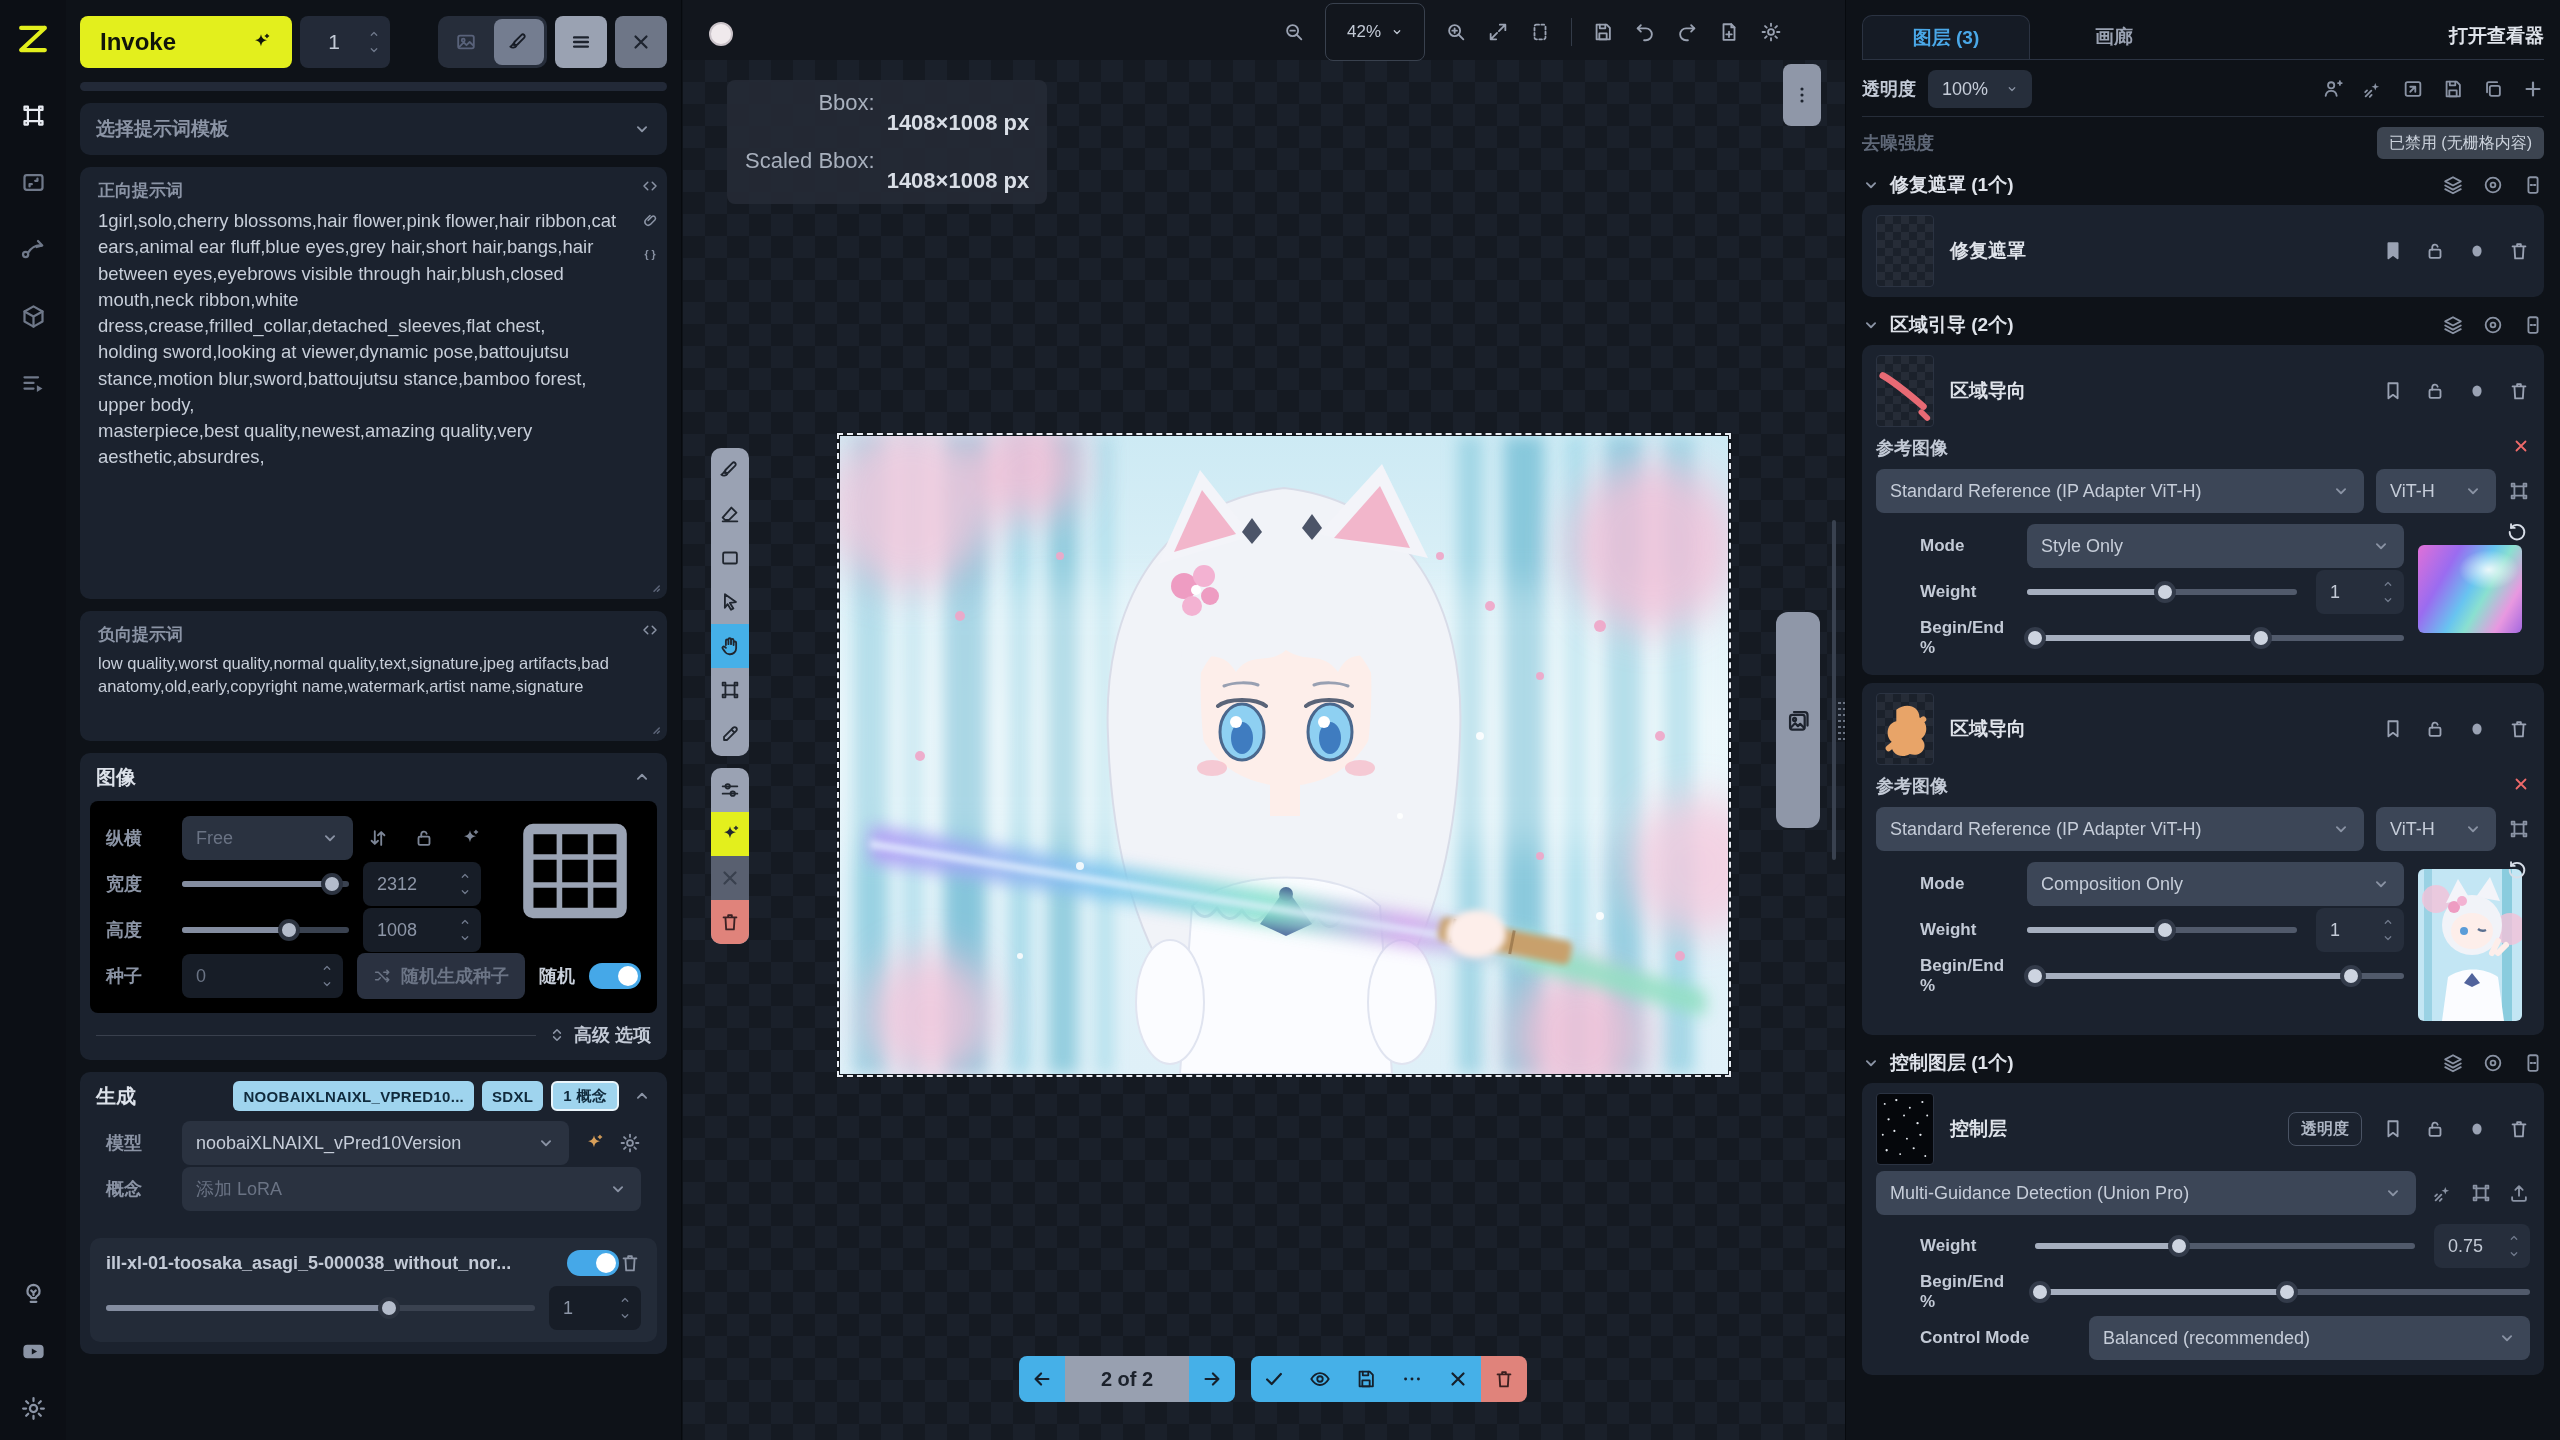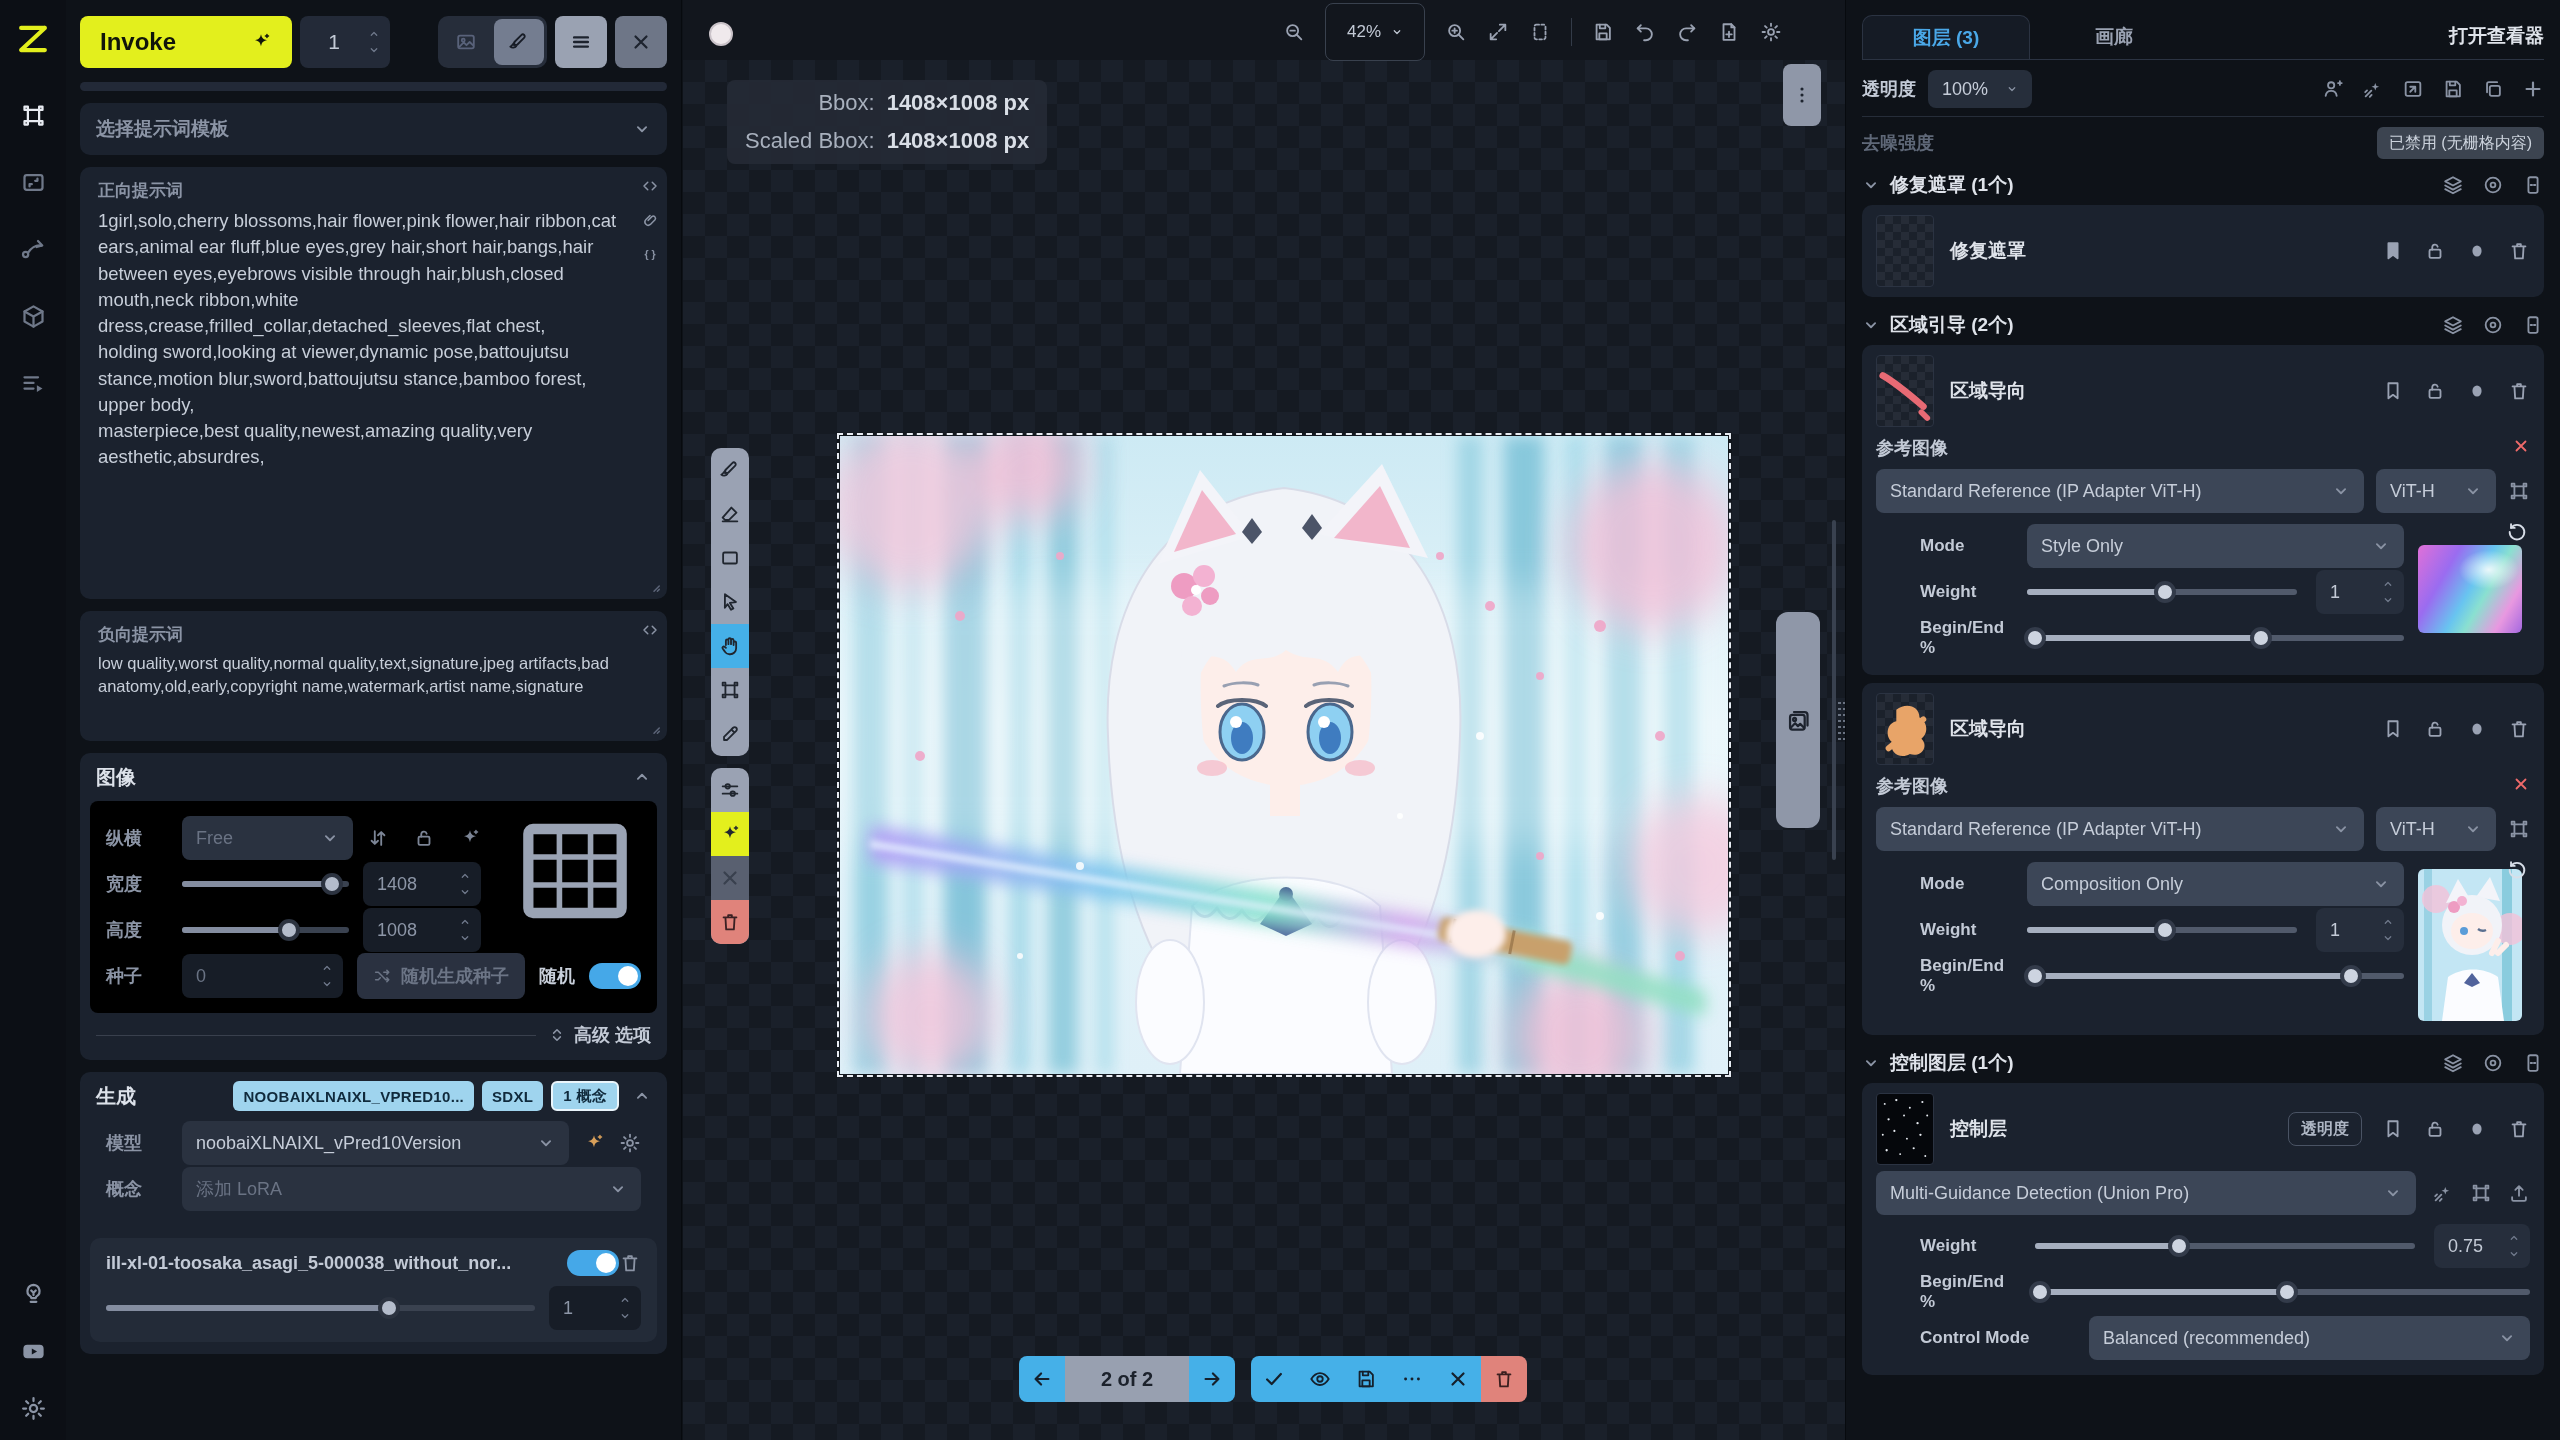--- a/index.html
+++ b/index.html
@@ -93,21 +93,21 @@
      background-size:44px 44px;}
   .color-dot{position:absolute;left:26px;top:22px;width:24px;height:24px;border-radius:50%;
      background:#efe9ec;border:2px solid #c9c2c8;}
   .canvas-toolbar{position:absolute;left:600px;top:8px;height:48px;display:flex;align-items:center;gap:20px;color:#9aa2b2;}
   .zoom-box{width:100px;height:58px;border:1px solid #39414e;border-radius:8px;display:flex;align-items:center;
      justify-content:center;gap:10px;color:#c3cad6;font-size:17px;}
   .tb-div{width:1px;height:28px;background:#333b48;}
   .bbox-info{position:absolute;left:44px;top:80px;background:rgba(38,44,54,.85);border-radius:8px;
      padding:10px 18px;display:grid;grid-template-columns:auto auto;gap:12px 12px;font-size:22px;}
   .bbox-info .k{color:#a8b0bd;text-align:right;}
-  .bbox-info .v{color:#d9dee6;font-weight:bold;}
+  .bbox-info .v{color:#d9dee6;font-weight:bold;margin-top:20px;}
   .kebab-btn{position:absolute;left:1100px;top:64px;width:38px;height:62px;background:#8f97a8;border-radius:8px;
      color:#1d232e;display:flex;align-items:center;justify-content:center;}
   .vtools{position:absolute;left:28px;top:448px;display:flex;flex-direction:column;gap:12px;}
   .vgroup{background:#9aa2b3;border-radius:10px;overflow:hidden;display:flex;flex-direction:column;}
   .vbtn{width:38px;height:44px;display:flex;align-items:center;justify-content:center;color:#20262f;}
   .vbtn.blue{background:#45b0e8;}
   .vbtn.yellow{background:#e3ef1d;}
   .vbtn.dim{background:#596070;color:#39404e;}
   .vbtn.red{background:#e0837b;color:#3a2023;}
   .artwork{position:absolute;left:157px;top:436px;width:888px;height:638px;outline:2px dashed #e7ebf2;outline-offset:1px;box-shadow:0 0 0 4px rgba(0,0,0,.15);}
@@ -412,21 +412,21 @@
           </div>
         </div>
         <div class="frow" style="padding-right:160px">
           <span class="flabel">宽度</span>
           <div class="slider">
             <div class="sl-track"></div>
               <div class="sl-fill" style="width:90%"></div>
               <div class="sl-knob" style="left:90%"></div>
           </div>
           <div class="num" style="width:118px">
-            <span class="val">1408</span>
+            <span class="val">2312</span>
             <span class="steppers">
                 <span class="ic ic-xs">
                   <svg viewBox="0 0 24 24" fill="none" stroke="currentColor" stroke-width="2" stroke-linecap="round" stroke-linejoin="round">
                     <path d="M6.5 14.5 12 9l5.5 5.5" stroke-width="2.4"></path>
                   </svg>
                 </span>
                 <span class="ic ic-xs">
                   <svg viewBox="0 0 24 24" fill="none" stroke="currentColor" stroke-width="2" stroke-linecap="round" stroke-linejoin="round">
                     <path d="M6.5 9.5 12 15l5.5-5.5" stroke-width="2.4"></path>
                   </svg>

